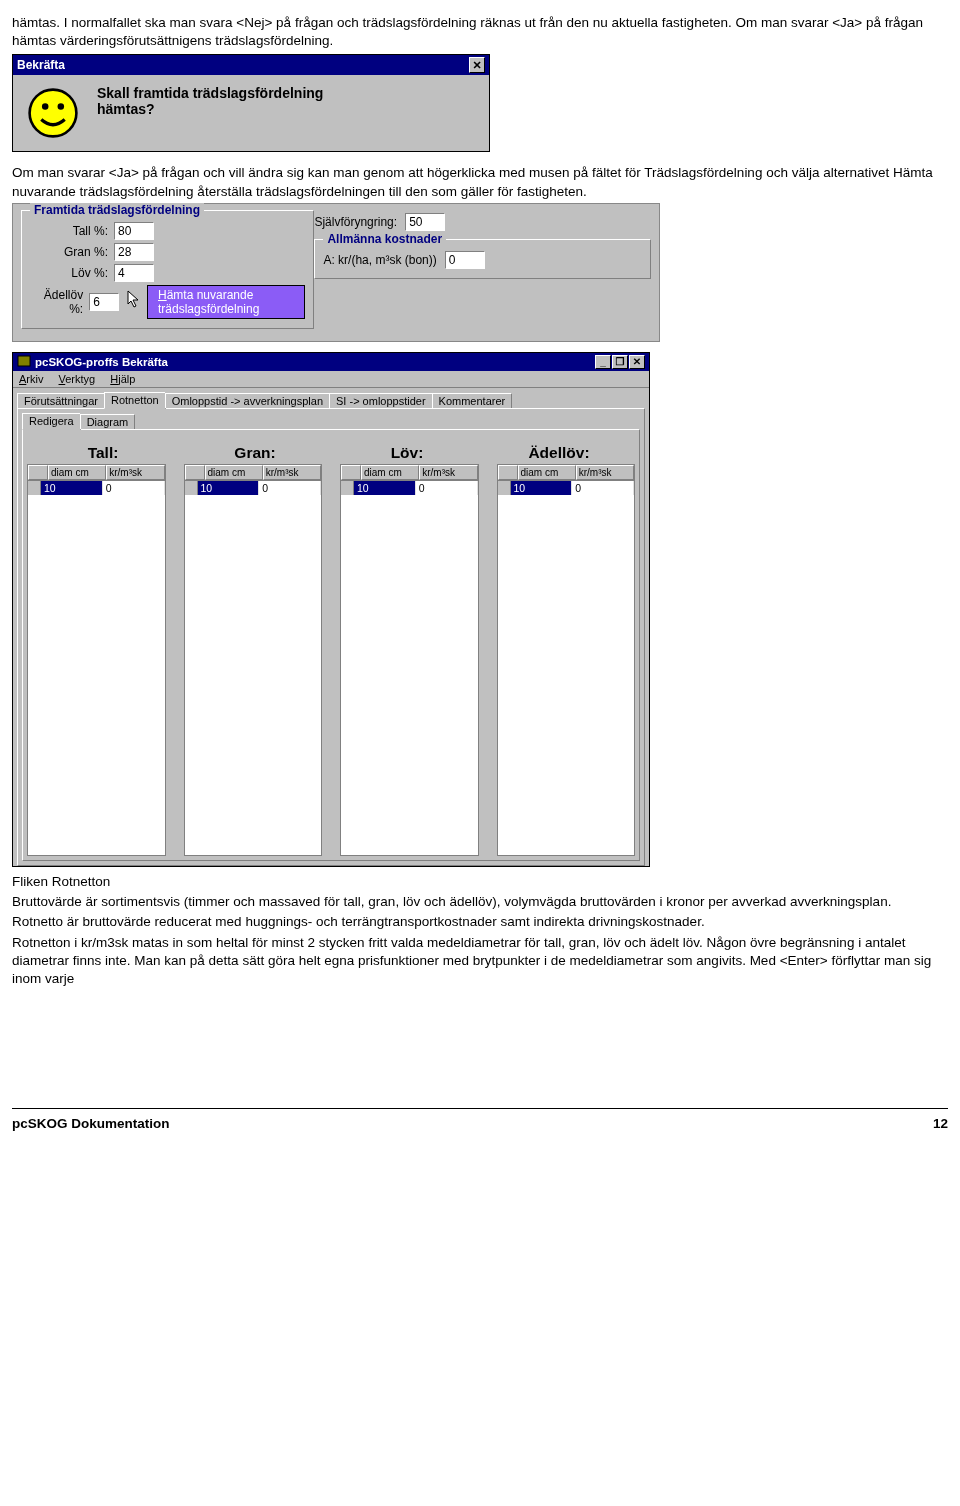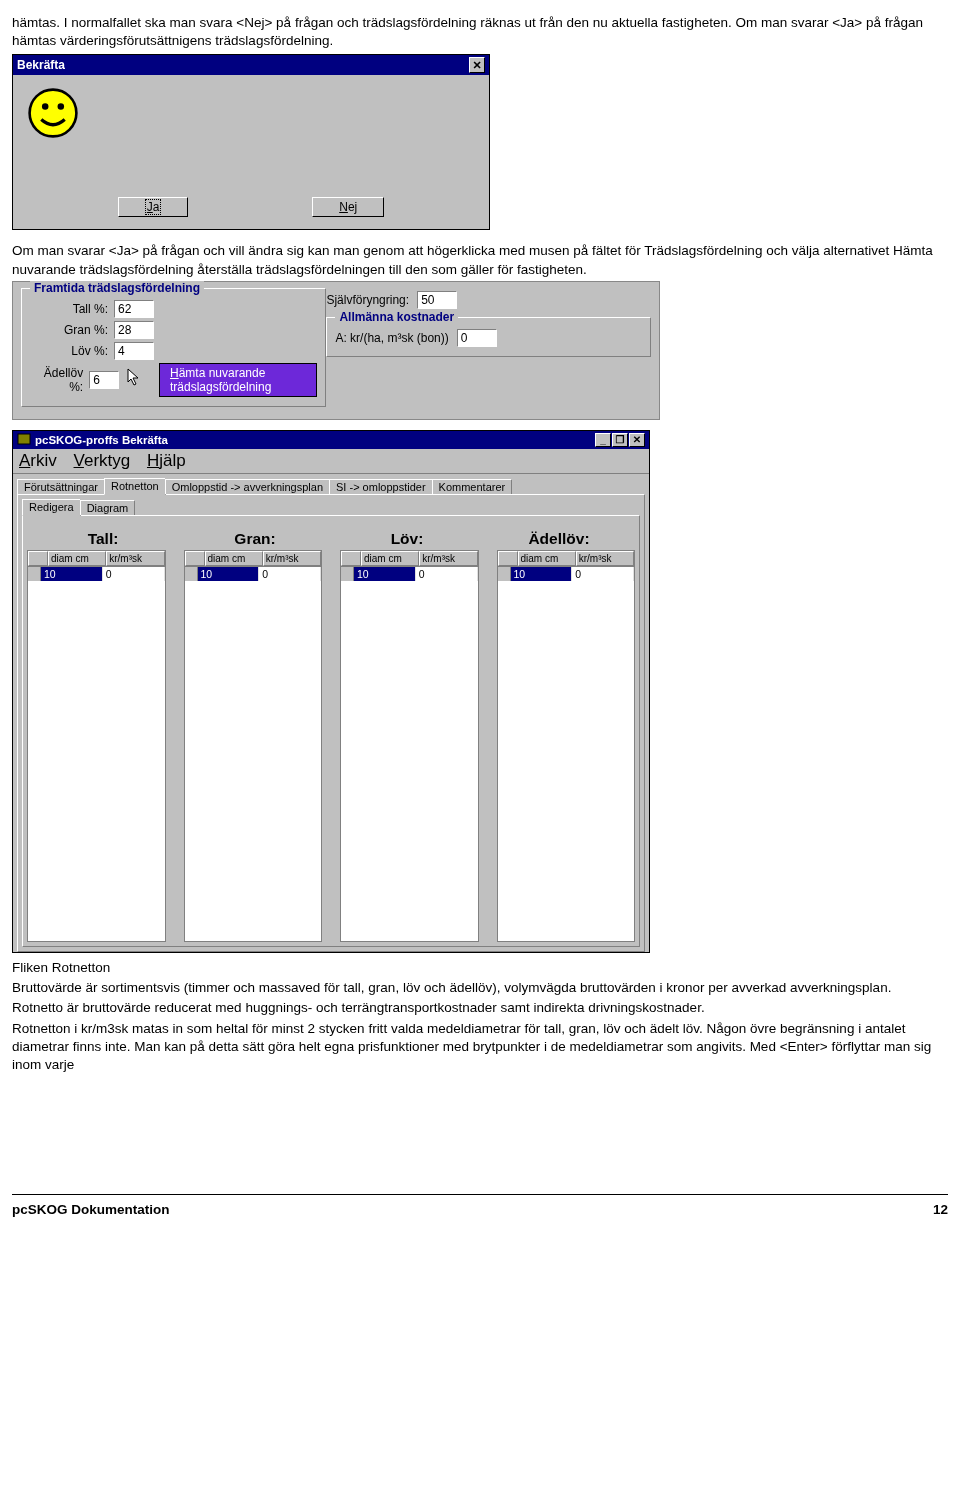--- a/index.html
+++ b/index.html
@@ -90,40 +90,40 @@
   }
   .row { display:flex; align-items:center; margin:3px 0; }
   .row .lbl { width: 78px; text-align:right; padding-right:6px;}
   .winput {
     background:#fff;
     border-top:1px solid #808080; border-left:1px solid #808080;
     border-right:1px solid #fff; border-bottom:1px solid #fff;
     padding:1px 3px; width:32px; font-size:12px;
   }
   .ctxmenu {
-    background:#6d28d9; color:#fff;
+    background:#8b5cf6; color:#fff;
     border:1px solid #000;
     padding:2px 10px; font-size:12px;
     position:relative;
-    margin-left:18px;
+    margin-left:6px;
     cursor:pointer;
   }
   .cursor-icon { margin-left:8px; margin-top:-2px;}
 
   
   .bigwin {
     width: 636px;
     border:1px solid #000;
     background:#c0c0c0;
     font-size:11.5px;
   }
   .bigwin .titlebar { font-size:11.5px; }
   .wctrls { display:flex; gap:1px;}
   .wctrls .closebtn { width:14px; height:12px; font-size:10px;}
-  .menubar { padding:2px 6px; font-size:17px; border-bottom:1px solid #808080;}
+  .menubar { padding:2px 6px; font-size:11px; border-bottom:1px solid #808080;}
   .menubar span { margin-right:12px; cursor:pointer;}
   .tabs { padding:4px 4px 0 4px; background:#c0c0c0; }
   .tabrow { display:flex; align-items:flex-end; }
   .tab {
     border-top:1px solid #fff; border-left:1px solid #fff; border-right:1px solid #808080;
     background:#c0c0c0; padding:1px 6px; font-size:11px; margin-right:-1px;
     position:relative; cursor:pointer;
   }
   .tab.active { background:#c0c0c0; border-bottom:1px solid #c0c0c0; margin-bottom:-1px; padding-bottom:2px;}
   .tabpanel {
@@ -192,36 +192,36 @@
   </div>
   <div class="dlgbody">
     <span class="smiley">
       <svg viewBox="0 0 40 40">
         <circle cx="20" cy="20" r="18" fill="#ffff00" stroke="#000" stroke-width="2"></circle>
         <circle cx="14" cy="15" r="2.5" fill="#000"></circle>
         <circle cx="26" cy="15" r="2.5" fill="#000"></circle>
         <path d="M11 25 Q20 33 29 25" stroke="#000" stroke-width="2.5" fill="none"></path>
       </svg>
     </span>
-  </div>
-  <div class="dlgbtns">
-    <span class="winbtn"><span class="dotted"><u>J</u><span title="Ja">a</span></span></span>
-    <span class="winbtn"><u>N</u>ej</span>
+    <div class="dlgtext">
+      <div>Skall framtida trädslagsfördelning</div>
+      <div>hämtas?</div>
+    </div>
   </div>
 </div>
 
 <p>Om man svarar &lt;Ja&gt; på frågan och vill ändra sig kan man genom att högerklicka med musen på fältet för Trädslagsfördelning och välja alternativet Hämta nuvarande trädslagsfördelning återställa trädslagsfördelningen till den som gäller för fastigheten.</p>
 
 <div class="panel2">
   <div style="display:flex; ">
     <div class="groupbox" style="flex:0 0 260px;">
       <div class="gtitle">Framtida trädslagsfördelning</div>
       <div class="row">
           <span class="lbl">Tall %:</span>
-          <span class="winput">62</span>
+          <span class="winput">80</span>
         </div>
       <div class="row">
           <span class="lbl">Gran %:</span>
           <span class="winput">28</span>
         </div>
       <div class="row">
           <span class="lbl">Löv %:</span>
           <span class="winput">4</span>
         </div>
       <div class="row">

